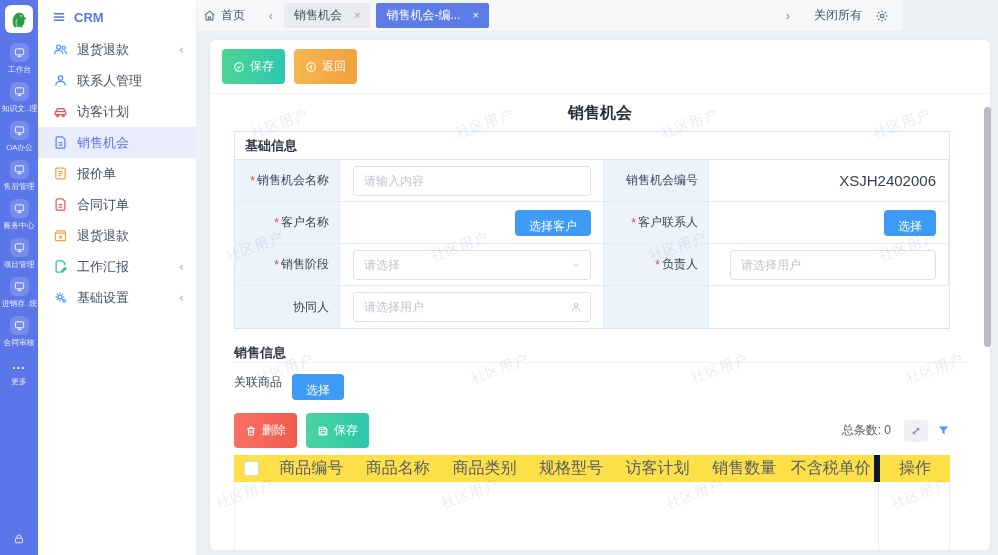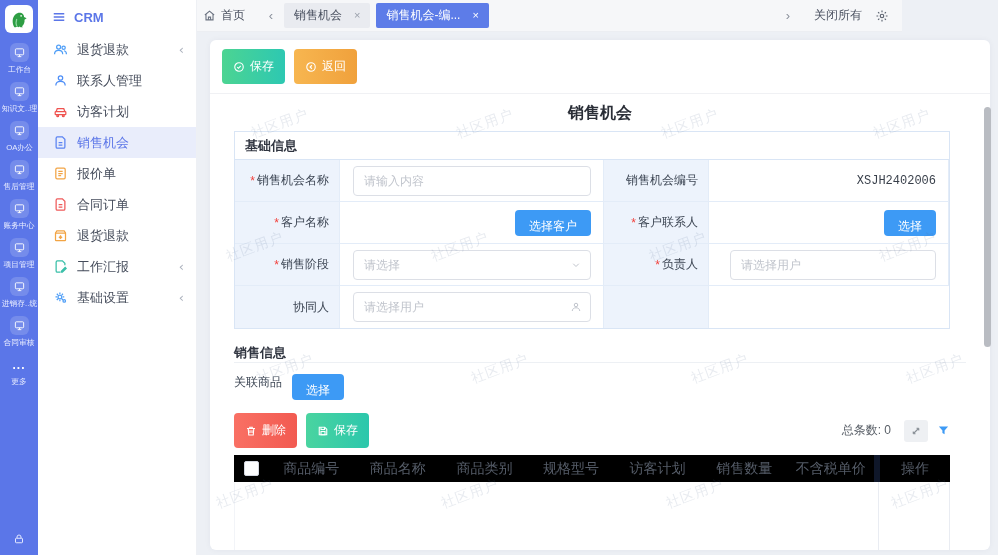--- a/index.html
+++ b/index.html
@@ -75,36 +75,36 @@
             border-right:1px solid #e3ecf8;}
   .cell.ctl{padding:0 12px;border-right:1px solid #e3ecf8;background:#fff;}
   .cell.ctl:last-child{border-right:none;}
   .star{color:#f2413c;margin-right:2px;}
   .fldwrap{position:relative;display:flex;align-items:center;width:238px;max-width:100%;}
   .fldwrap.narrow{width:206px;}
   .fld{width:100%;height:30px;border:1px solid #dcdfe6;border-radius:4px;padding:0 10px;font-size:12px;
        color:#3d4654;box-sizing:border-box;background:#fff;outline:none;font-family:inherit;}
   .fld::placeholder{color:#c0c4cc;}
   .fld-ico{position:absolute;right:9px;color:#c0c4cc;pointer-events:none;}
-  .plain-val{font-size:12px;color:#383f4a;font-family:Liberation Mono, monospace;}
+  .plain-val{font-size:15px;color:#383f4a;}
 
   
   .sec2{margin:10px 24px 0;border-bottom:1px solid #edf0f4;padding:5px 0 0;font-size:13px;
         font-weight:bold;color:#303540;}
   .rel{margin:11px 24px 0;display:flex;align-items:flex-start;gap:10px;font-size:12px;color:#3d4654;}
   .grid-toolbar{margin:13px 40px 0 24px;display:flex;align-items:center;gap:9px;}
   .spacer{flex:1;}
   .total{font-size:12px;color:#5a6068;margin-right:4px;}
   .tool-sq{width:24px;height:22px;background:#eef0f3;border-radius:3px;color:#8a9097;display:flex;
            align-items:center;justify-content:center;cursor:pointer;}
   .tool-funnel{color:#3d9af5;cursor:pointer;display:flex;align-items:center;}
 
   
   .ptable{margin:7px 40px 0 24px;}
-  .thead{display:flex;height:27px;background:#000000;align-items:center;font-size:14px;color:#555c68;}
+  .thead{display:flex;height:27px;background:#fde047;align-items:center;font-size:16px;color:#555c68;}
   .th{flex:1;text-align:center;white-space:nowrap;}
   .th.sel{flex:0 0 34px;display:flex;align-items:center;justify-content:center;}
   .th.op{flex:0 0 70px;border-left:6px solid #0f172a;align-self:stretch;display:flex;align-items:center;justify-content:center;}
   .cbx{width:13px;height:13px;border:1px solid #d3d7e0;border-radius:2px;background:#fdfdfe;cursor:pointer;}
   .tbody{height:96px;background:#fff;position:relative;border-left:1px solid #f2f4f8;border-right:1px solid #e9ecf2;}
   .tbody::after{content:'';position:absolute;right:70px;top:0;bottom:0;border-left:1px solid #e9ecf2;}
 
   
   .wm-layer{position:absolute;left:196px;top:32px;right:0;bottom:0;pointer-events:none;z-index:30;overflow:hidden;}
   .wm{position:absolute;font-size:14px;color:rgba(80,100,140,.13);transform:rotate(-20deg);

